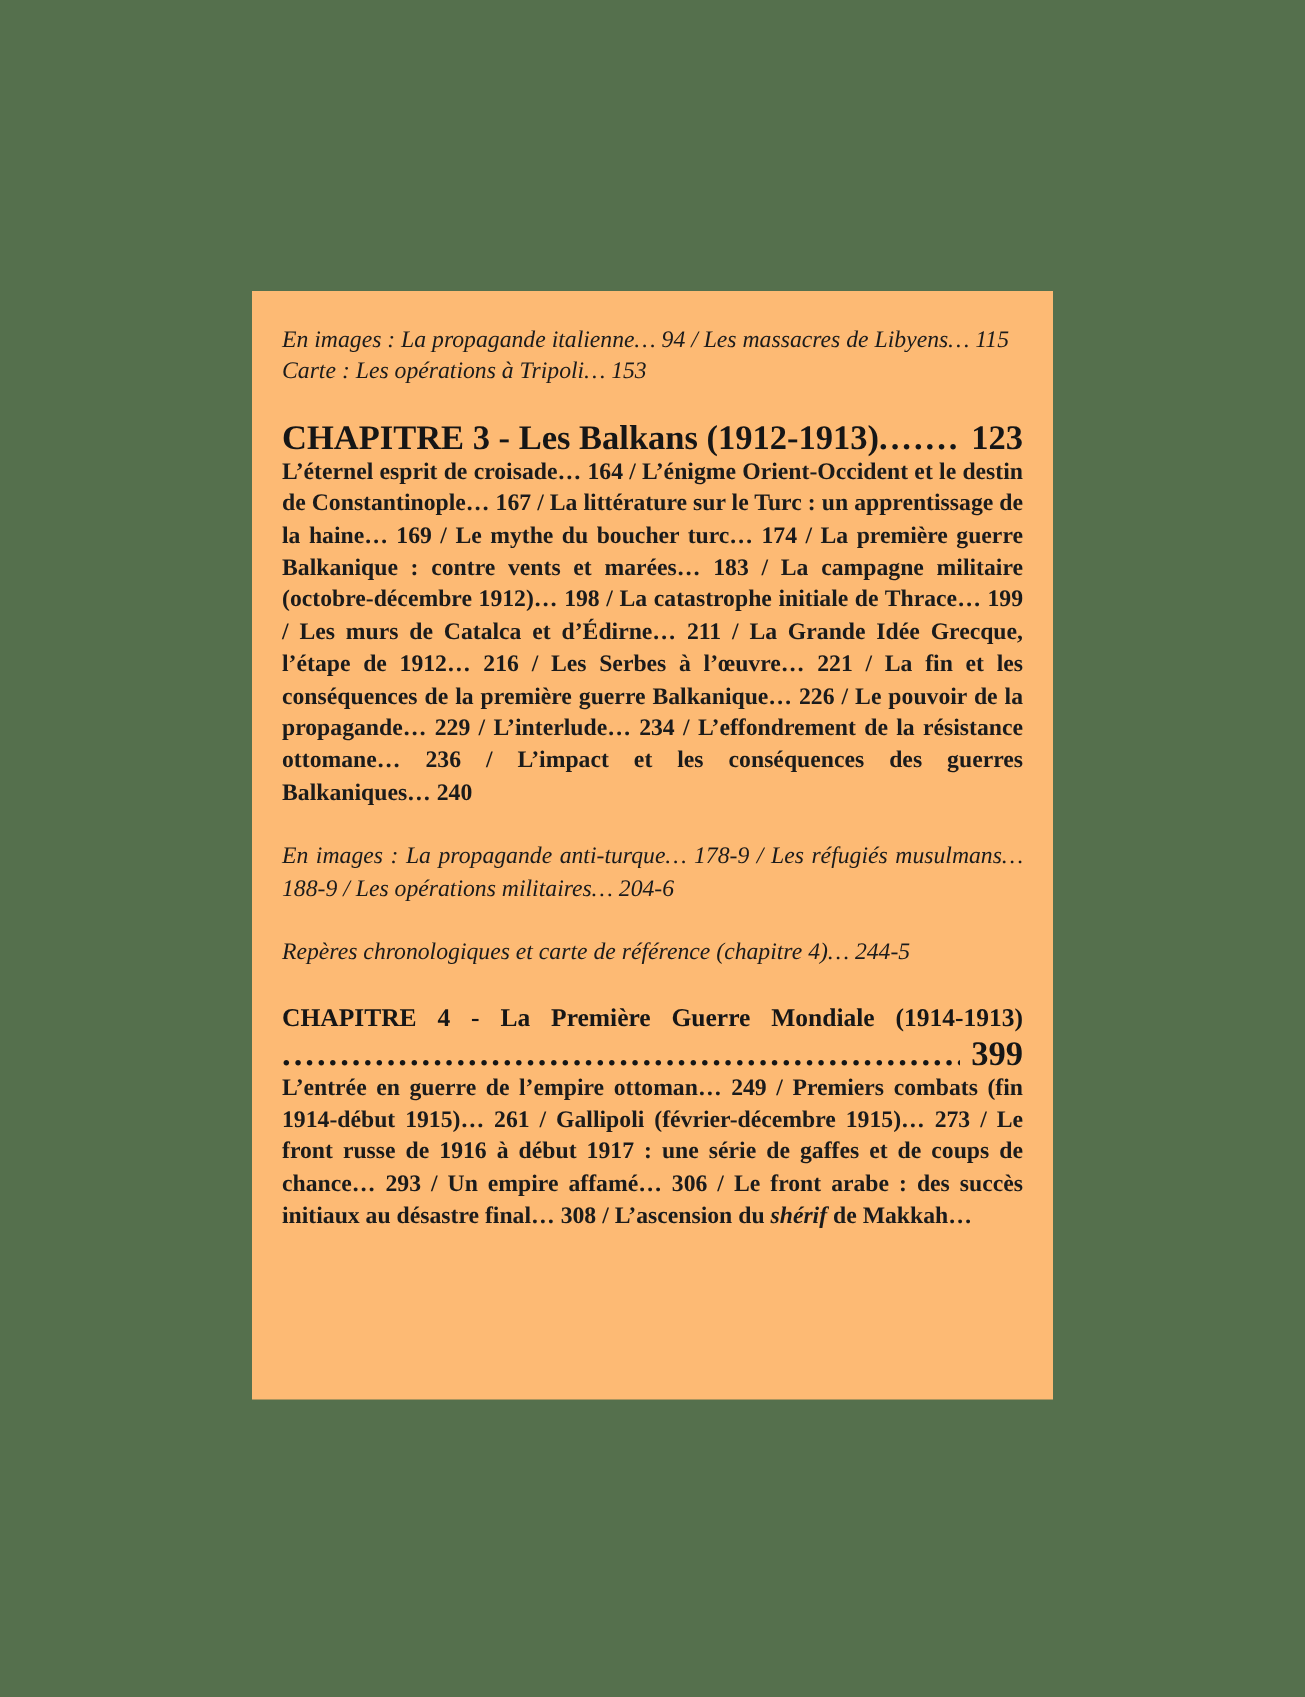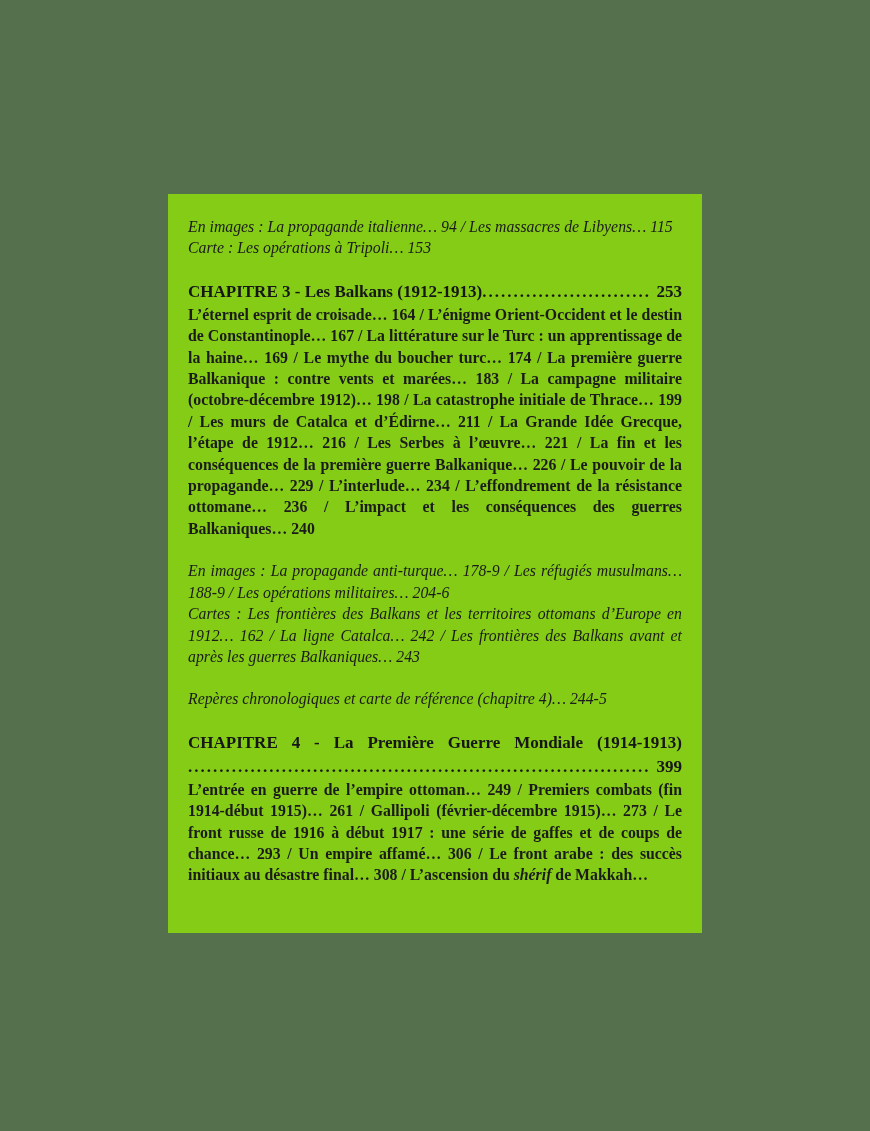--- a/index.html
+++ b/index.html
@@ -13,21 +13,21 @@
     font-family: "Liberation Serif", serif;
     position: relative;
     overflow: hidden;
   }
   .page {
     position: absolute;
     left: 168px;
     top: 194px;
     width: 534px;
     height: 739px;
-    background: #84cc16;
+    background: #fdba74;
     box-sizing: border-box;
     padding: 22px 20px 0 20px;
     color: #1b1b1b;
     overflow: hidden;
   }
   .blk {
     margin: 0 0 21px 0;
   }
   .cap {
     font-style: italic;
@@ -46,21 +46,21 @@
     font-style: italic;
     margin-top: 23px;
   }
   .heading-group {
     margin: 0;
   }
   .toc-line {
     display: flex;
     align-items: baseline;
     font-weight: bold;
-    font-size: 17px;
+    font-size: 23px;
     line-height: 24px;
     color: #161616;
   }
   .toc-title {
     white-space: nowrap;
     flex: 0 0 auto;
   }
   .toc-title-justified {
     font-weight: bold;
     font-size: 17px;
@@ -90,29 +90,28 @@
   <div class="blk">
     <div class="cap">En images : La propagande italienne… 94 / Les massacres de Libyens… 115</div>
     <div class="cap">Carte : Les opérations à Tripoli… 153</div>
   </div>
 
 
   <div class="heading-group">
     <div class="toc-line">
       <span class="toc-title">CHAPITRE 3 - Les Balkans (1912-1913)</span>
       <span class="leader">................................................................</span>
-      <span class="pagenum">253</span>
+      <span class="pagenum">123</span>
     </div>
   </div>
 
   <div class="body-par">L’éternel esprit de croisade… 164 / L’énigme Orient-Occident et le destin de Constantinople… 167 / La littérature sur le Turc : un apprentissage de la haine… 169 / Le mythe du boucher turc… 174 / La première guerre Balkanique : contre vents et marées… 183 / La campagne militaire (octobre-décembre 1912)… 198 / La catastrophe initiale de Thrace… 199 / Les murs de Catalca et d’Édirne… 211 / La Grande Idée Grecque, l’étape de 1912… 216 / Les Serbes à l’œuvre… 221 / La fin et les conséquences de la première guerre Balkanique… 226 / Le pouvoir de la propagande… 229 / L’interlude… 234 / L’effondrement de la résistance ottomane… 236 / L’impact et les conséquences des guerres Balkaniques… 240</div>
 
   <div class="blk">
     <div class="cap">En images : La propagande anti-turque… 178-9 / Les réfugiés musulmans… 188-9 / Les opérations militaires… 204-6</div>
-    <div class="cap">Cartes : Les frontières des Balkans et les territoires ottomans d’Europe en 1912… 162 / La ligne Catalca… 242 / Les frontières des Balkans avant et après les guerres Balkaniques… 243</div>
   </div>
 
   <div class="blk">
     <div class="cap">Repères chronologiques et carte de référence (chapitre 4)… 244-5</div>
   </div>
 
   <div class="heading-group">
     <div class="toc-title-justified">CHAPITRE 4 - La Première Guerre Mondiale (1914-1913)</div>
     <div class="toc-line">
       <span class="leader">........................................................................................................................</span>

